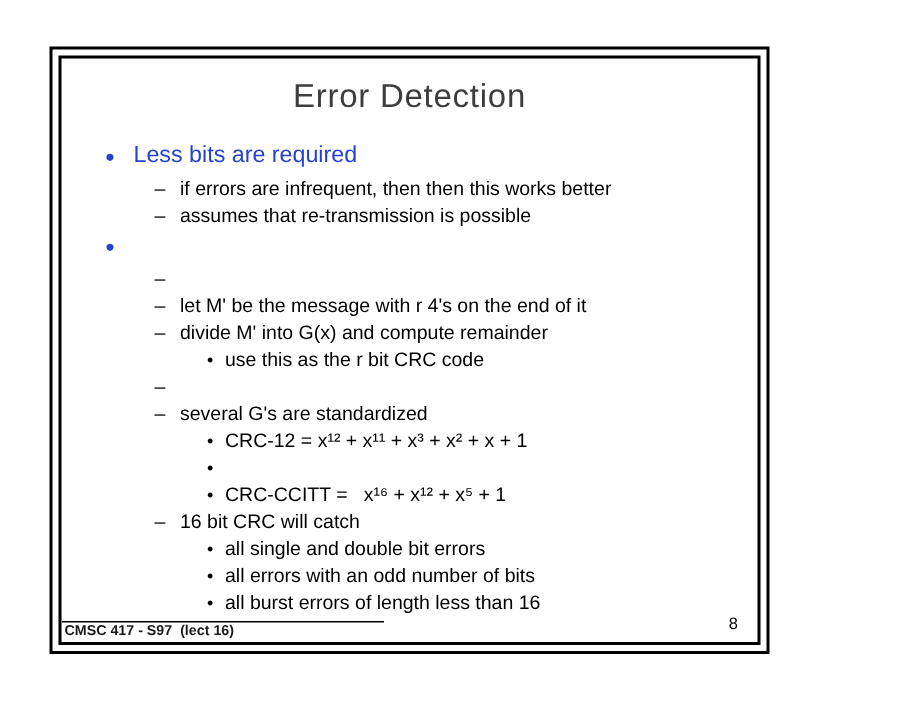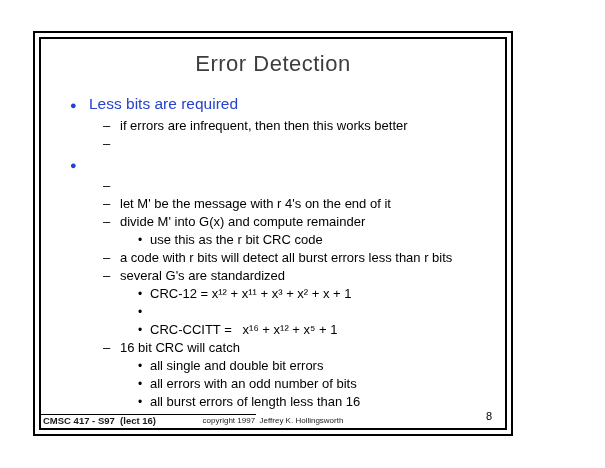--- a/index.html
+++ b/index.html
@@ -50,39 +50,38 @@
 <body>
 
 <div class="outer-frame">
   <div class="inner-frame">
 
     <div class="slide-title" style="color: rgb(61, 61, 61);">Error Detection</div>
 
     <div class="bullet-list">
         <div class="row l1" style="color: rgb(36, 66, 204);"><span class="marker">●</span><span class="txt">Less bits are required</span></div>
         <div class="row l2"><span class="marker">–</span><span class="txt">if errors are infrequent, then then this works better</span></div>
-        <div class="row l2"><span class="marker">–</span></div>
+        <div class="row l2"><span class="marker">–</span><span class="txt">assumes that re-transmission is possible</span></div>
         <div class="row l1" style="color: rgb(36, 66, 204);"><span class="marker">●</span></div>
         <div class="row l2"><span class="marker">–</span></div>
         <div class="row l2"><span class="marker">–</span><span class="txt">let M' be the message with r 4's on the end of it</span></div>
         <div class="row l2"><span class="marker">–</span><span class="txt">divide M' into G(x) and compute remainder</span></div>
         <div class="row l3"><span class="marker">•</span><span class="txt">use this as the r bit CRC code</span></div>
-        <div class="row l2"><span class="marker">–</span><span class="txt">a code with r bits will detect all burst errors less than r bits</span></div>
+        <div class="row l2"><span class="marker">–</span></div>
         <div class="row l2"><span class="marker">–</span><span class="txt">several G's are standardized</span></div>
         <div class="row l3"><span class="marker">•</span><span class="txt">CRC-12 = x¹² + x¹¹ + x³ + x² + x + 1</span></div>
         <div class="row l3"><span class="marker">•</span></div>
         <div class="row l3"><span class="marker">•</span><span class="txt">CRC-CCITT =   x¹⁶ + x¹² + x⁵ + 1</span></div>
         <div class="row l2"><span class="marker">–</span><span class="txt">16 bit CRC will catch</span></div>
         <div class="row l3"><span class="marker">•</span><span class="txt">all single and double bit errors</span></div>
         <div class="row l3"><span class="marker">•</span><span class="txt">all errors with an odd number of bits</span></div>
         <div class="row l3"><span class="marker">•</span><span class="txt">all burst errors of length less than 16</span></div>
       </div>
 
     <div class="footer-separator"></div>
 
     <div class="footer-course">CMSC 417 - S97  (lect 16)</div>
 
-    <div class="footer-copyright">copyright 1997  Jeffrey K. Hollingsworth</div>
 
     <div class="footer-page">8</div>
 
   </div>
 </div>
 
 </body></html>

